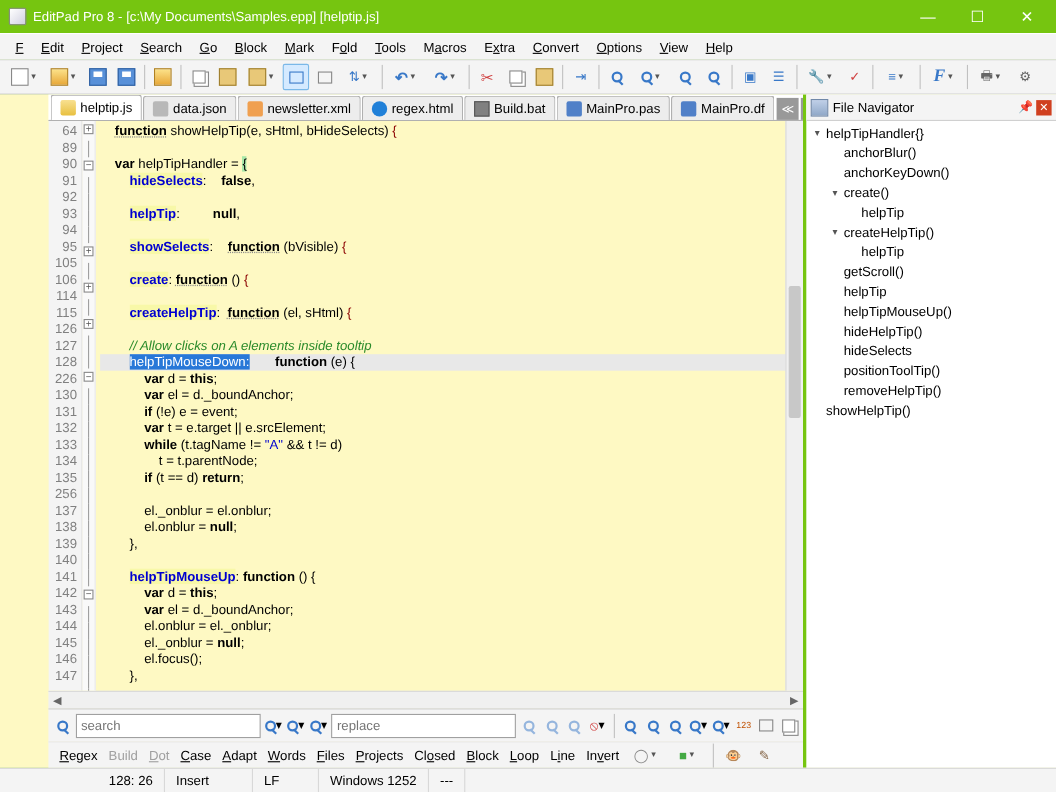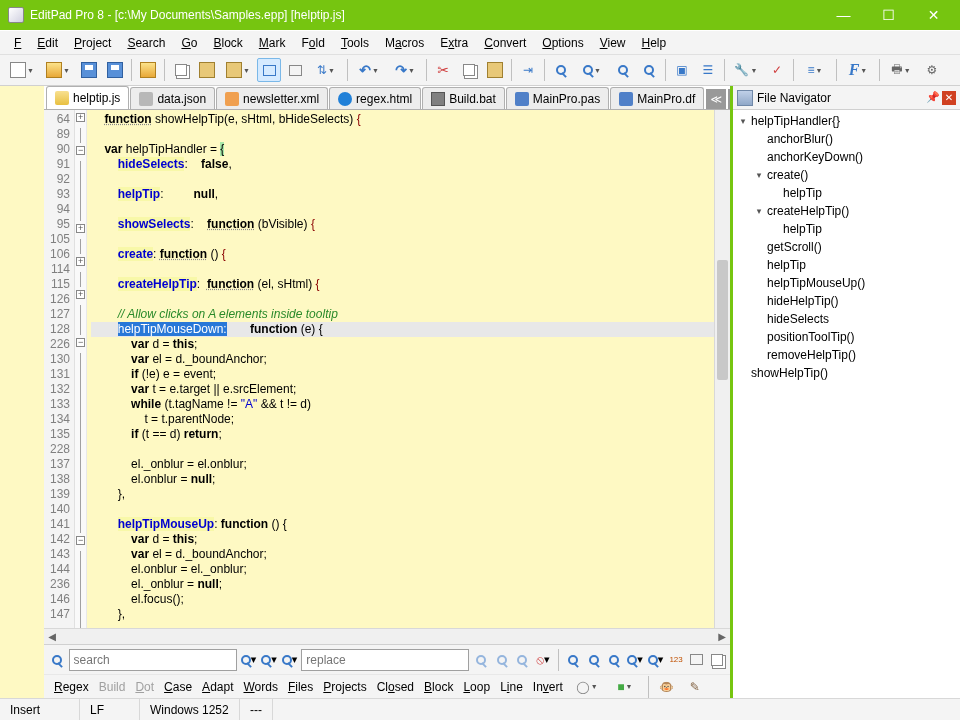--- a/index.html
+++ b/index.html
@@ -311,30 +311,30 @@
           <div class="gutter-line">126</div>
           <div class="gutter-line">127</div>
           <div class="gutter-line">128</div>
           <div class="gutter-line">226</div>
           <div class="gutter-line">130</div>
           <div class="gutter-line">131</div>
           <div class="gutter-line">132</div>
           <div class="gutter-line">133</div>
           <div class="gutter-line">134</div>
           <div class="gutter-line">135</div>
-          <div class="gutter-line">228</div>
+          <div class="gutter-line">256</div>
           <div class="gutter-line">137</div>
           <div class="gutter-line">138</div>
           <div class="gutter-line">139</div>
           <div class="gutter-line">140</div>
           <div class="gutter-line">141</div>
           <div class="gutter-line">142</div>
           <div class="gutter-line">143</div>
           <div class="gutter-line">144</div>
-          <div class="gutter-line">236</div>
+          <div class="gutter-line">145</div>
           <div class="gutter-line">146</div>
           <div class="gutter-line">147</div>
         </div>
       <div class="fold-col" id="foldcol">
           <div style="height: 15px;">
             <div class="fold-box">+</div>
           </div>
           <div style="height: 15px;">
             <div class="fold-line"></div>
           </div>
@@ -588,17 +588,18 @@
         </div>
         <div class="tree-row" style="padding-left: 4px;">
           <span class="tree-twisty"></span>
           <span class="tree-label">showHelpTip()</span>
         </div>
       </div>
   </div>
 </div>
 
 <div class="statusbar">
+  <div class="status-cell" style="width:150px;justify-content:flex-end">128: 26</div>
   <div class="status-cell" style="width:80px">Insert</div>
   <div class="status-cell" style="width:60px">LF</div>
   <div class="status-cell" style="width:100px">Windows 1252</div>
   <div class="status-cell">---</div>
 </div>
 
 </body></html>

